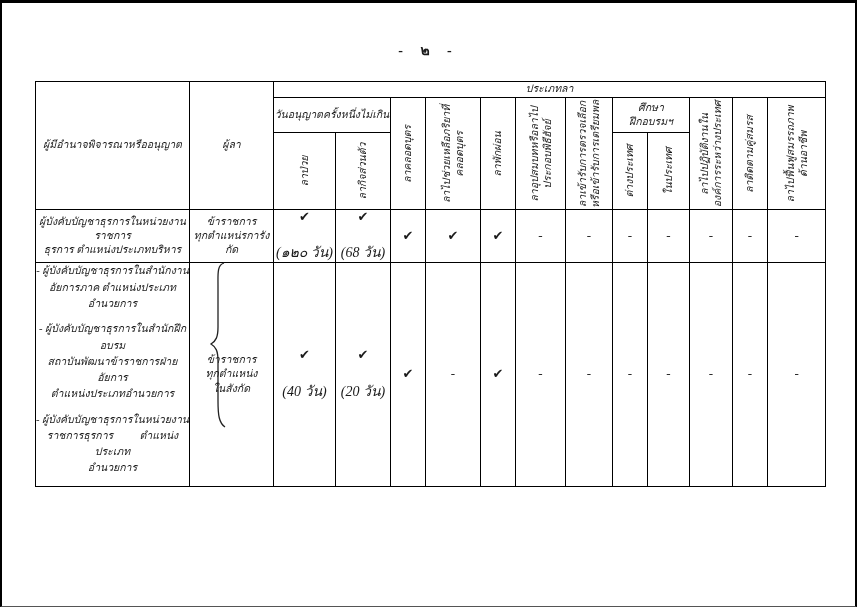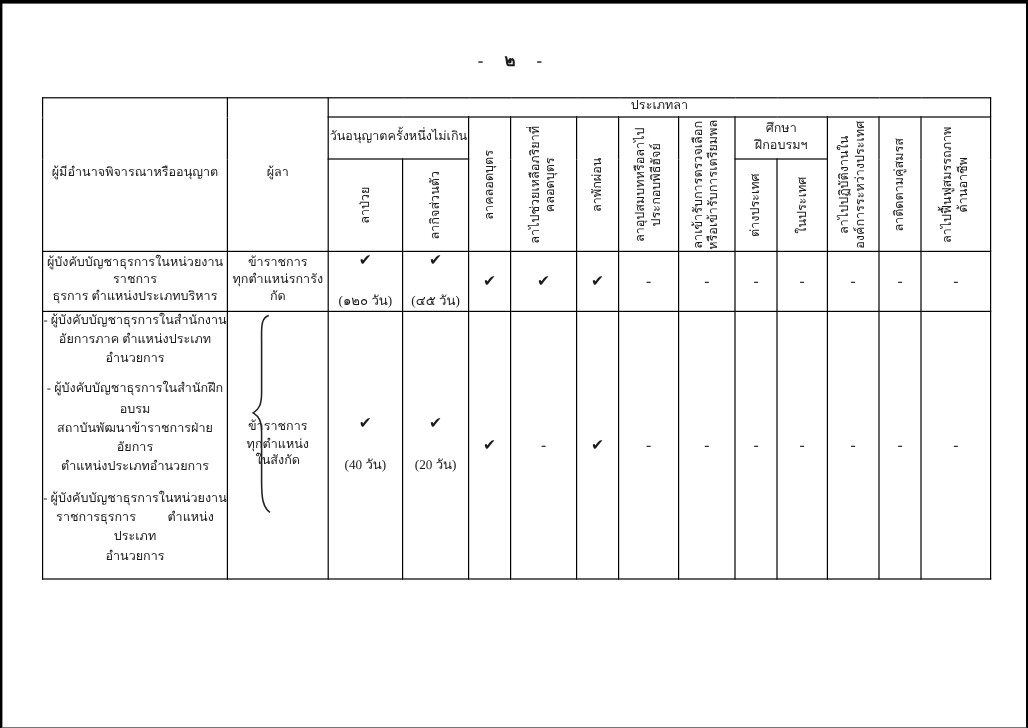--- a/index.html
+++ b/index.html
@@ -20,40 +20,40 @@
     position:absolute;top:36px;left:0;width:100%;
     text-align:center;font-size:14px;font-weight:bold;letter-spacing:7px;
   }
   table.main{
     position:absolute;left:33px;top:78px;
     width:790px;border-collapse:collapse;table-layout:fixed;
   }
   table.main td{
     border:1px solid #000;
     padding:0;vertical-align:middle;text-align:center;
-    font-size:10.5px;line-height:1.35;overflow:hidden;
+    font-size:10.5px;line-height:1.35;overflow:hidden;font-style:italic;
   }
   td.group-hdr{height:15px;font-size:11px;padding:1px 0;}
   td.sub-hdr{height:34px;font-size:11px;white-space:pre-line;line-height:1.2;}
   td.rot{position:relative;}
   .rot-in{
     position:absolute;top:50%;left:50%;
     transform:translate(-50%,-50%) rotate(-90deg);
     white-space:pre;text-align:center;line-height:1.25;font-size:10.5px;
   }
   td.hdr-main{font-size:11.5px;margin-left:35px;}
   .authority-cell{
     text-align:left;vertical-align:middle;
     padding:2px 4px 2px 5px;white-space:pre-wrap;line-height:1.6;
   }
   .authority-list{text-align:left;vertical-align:top;padding:8px 4px 2px 6px;}
   .authority-item{white-space:pre-wrap;line-height:1.55;margin-bottom:9px;text-align:center;}
   .taker-cell{white-space:pre-line;line-height:1.6;}
   .mark-check{font-size:13px;line-height:1.1;}
-  .mark-days{font-size:11px;line-height:1.3;margin-top:20px;}
+  .mark-days{font-size:14px;line-height:1.3;margin-top:20px;}
   .mark-days:empty{display:none;}
   .brace-svg{position:absolute;left:206px;top:258px;}
   .footnote{
     position:absolute;left:33px;top:430px;
     font-size:12.5px;
   }
   .footnote b{font-weight:bold;}
   .footnote .fn-check{font-size:14px;font-weight:bold;padding:0 4px 0 6px;}
 </style>
 </head>
@@ -142,21 +142,21 @@
       <td class="authority-cell">ผู้บังคับบัญชาธุรการในหน่วยงานราชการ
 ธุรการ ตำแหน่งประเภทบริหาร</td>
       <td class="taker-cell">ข้าราชการ
 ทุกตำแหน่รการังกัด</td>
       <td>
             <div class="mark-check">✔</div>
             <div class="mark-days">(๑๒๐ วัน)</div>
           </td>
       <td>
             <div class="mark-check">✔</div>
-            <div class="mark-days">(๔๕ วัน)</div>
+            <div class="mark-days">(68 วัน)</div>
           </td>
       <td>
             <div class="mark-check">✔</div>
           </td>
       <td>
             <div class="mark-check">✔</div>
           </td>
       <td>
             <div class="mark-check">✔</div>
           </td>

